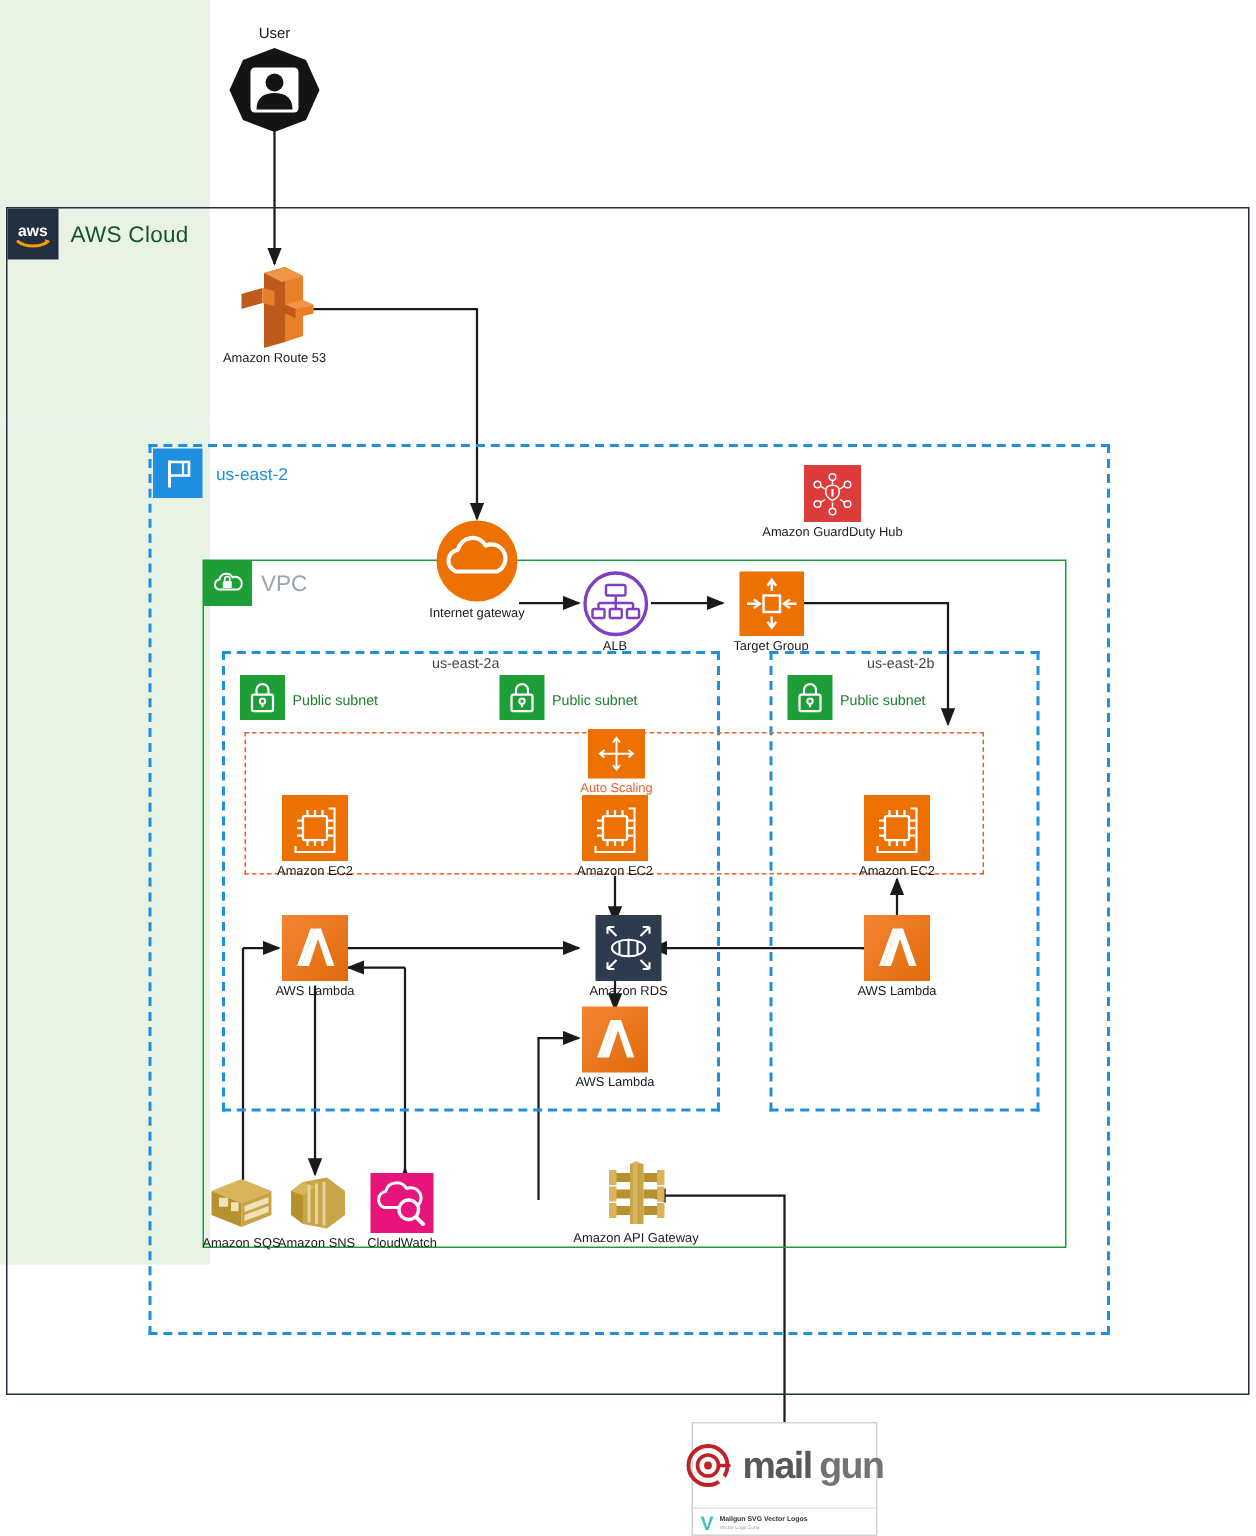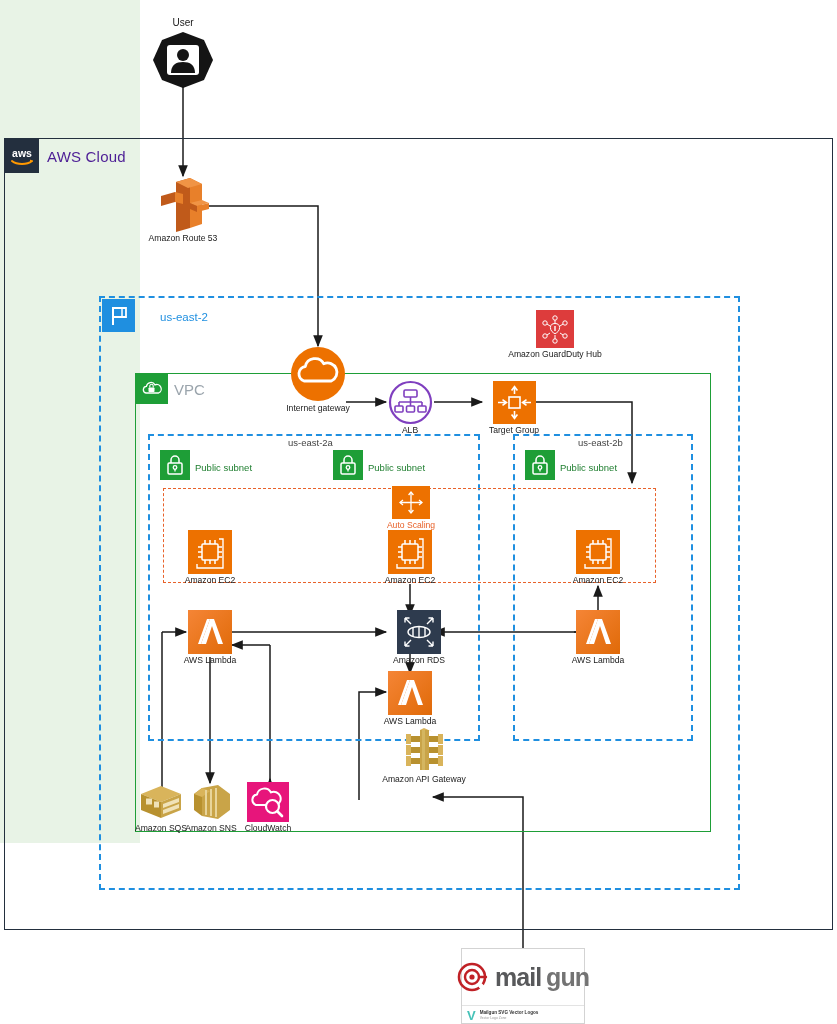--- a/index.html
+++ b/index.html
@@ -3,24 +3,24 @@
 <meta charset="utf-8">
 <style>
   html,body{margin:0;padding:0;background:#ffffff;}
   body{width:837px;height:1024px;font-family:"Liberation Sans",sans-serif;position:relative;overflow:hidden;}
   #canvas{position:absolute;left:0;top:0;width:837px;height:1024px;}
   .abs{position:absolute;}
   
   .box{position:absolute;box-sizing:border-box;}
   .aws-cloud{border:1px solid #232F3E;background:transparent;}
   .aws-badge{position:absolute;left:0;top:0;width:34px;height:34px;background:#232F3E;display:flex;align-items:center;justify-content:center;}
-  .cloud-title{position:absolute;font-size:15px;color:#4c1d95;letter-spacing:.2px;}
+  .cloud-title{position:absolute;font-size:15px;color:#14532d;letter-spacing:.2px;}
   .region{border:2px dashed #1F8FE0;background:transparent;}
   .region-badge{position:absolute;width:33px;height:33px;background:#1F8FE0;display:flex;align-items:center;justify-content:center;}
-  .region-title{position:absolute;font-size:11.5px;color:#1F8FE0;margin-left:16px;}
+  .region-title{position:absolute;font-size:11.5px;color:#1F8FE0;}
   .vpc{border:1.6px solid #1E9E37;background:transparent;}
   .vpc-badge{position:absolute;width:32px;height:30px;background:#1E9E37;display:flex;align-items:center;justify-content:center;}
   .vpc-title{position:absolute;font-size:15px;color:#9AA4AC;}
   .az{border:2px dashed #1F8FE0;background:transparent;}
   .az-title{position:absolute;font-size:9.5px;color:#444;white-space:nowrap;}
   .subnet{background:#E8F3E6;}
   .subnet-badge{position:absolute;left:0;top:0;width:30px;height:30px;background:#1E9E37;display:flex;align-items:center;justify-content:center;}
   .subnet-title{position:absolute;font-size:9.5px;color:#1E7E2F;white-space:nowrap;}
   .asg{border:1.7px dashed #E8622A;background:transparent;}
   
@@ -366,21 +366,21 @@
   <div class="node" style="left:245px;top:782px;width:46px;">
     <svg class="ic" width="42" height="40" viewBox="0 0 42 40">
       <rect width="42" height="40" fill="#E7157B"></rect>
       <path d="M9,23 a5.5,5.5 0 0,1 1,-10.6 a7.6,7.6 0 0,1 14,-2 a6.2,6.2 0 0,1 5.6,12.6 Z" stroke="#ffffff" stroke-width="2" fill="none" stroke-linejoin="round"></path>
       <circle cx="25.5" cy="24.5" r="6.5" stroke="#ffffff" stroke-width="2.2" fill="#E7157B"></circle>
       <path d="M30.5,29.5 L35,34" stroke="#ffffff" stroke-width="2.6" stroke-linecap="round"></path>
     </svg>
     <div class="lbl">CloudWatch</div>
   </div>
 
-  <div class="node" style="left:364px;top:727px;width:120px;">
+  <div class="node" style="left:364px;top:773px;width:120px;">
     <svg class="ic" width="48" height="46" viewBox="0 0 48 46">
       <rect x="20" y="3" width="9" height="40" fill="#C9A448"></rect>
       <polygon points="20,3 24,1 33,5 29,3" fill="#D9B45B"></polygon>
       <g fill="#B8912F">
         <rect x="9" y="9" width="11" height="6"></rect>
           <rect x="29" y="9" width="11" height="6"></rect>
         <rect x="9" y="20" width="11" height="6"></rect>
           <rect x="29" y="20" width="11" height="6"></rect>
         <rect x="9" y="31" width="11" height="6"></rect>
           <rect x="29" y="31" width="11" height="6"></rect>

